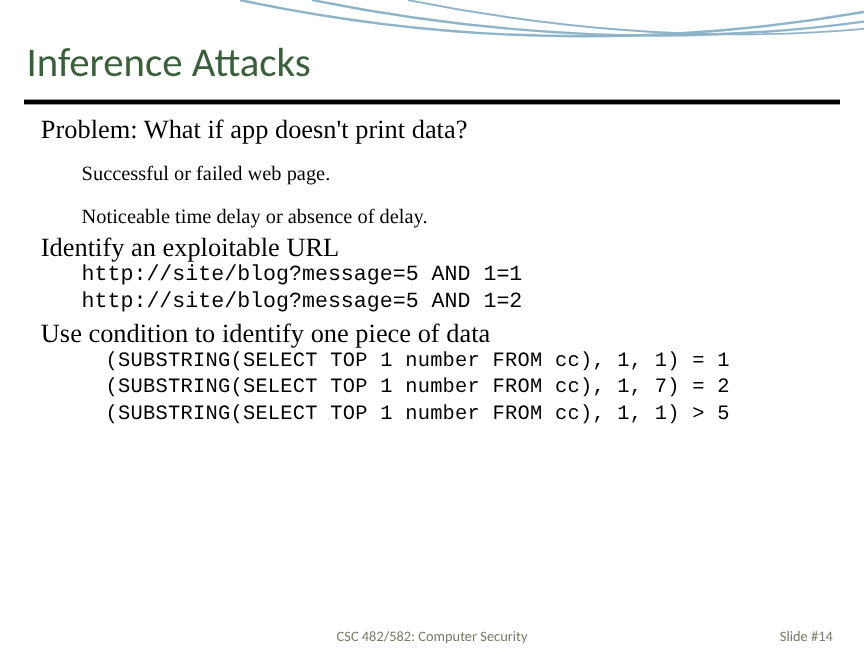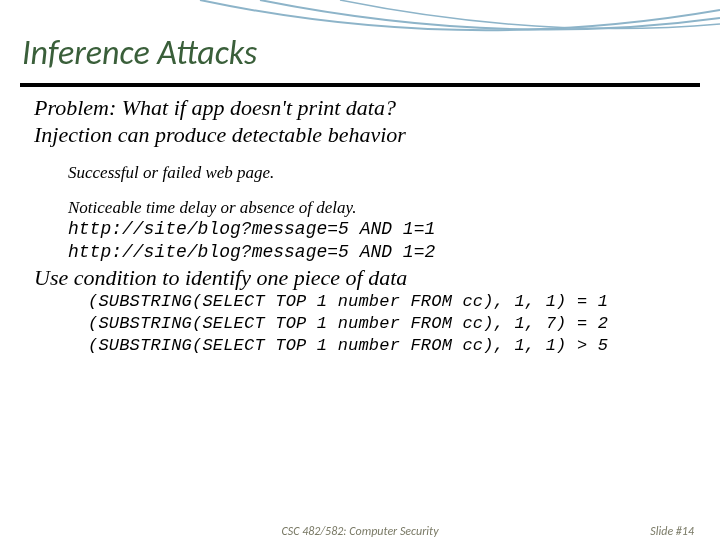--- a/index.html
+++ b/index.html
@@ -10,21 +10,20 @@
     font-family: Georgia, 'Times New Roman', serif;
     background: #fff;
     position: relative;
     overflow: hidden;
   }
   .slide {
     width: 720px;
     height: 540px;
     position: relative;
     box-sizing: border-box;
-    font-style: italic;
   }
   .top-curves {
     position: absolute;
     top: 0;
     right: 0;
     width: 720px;
     height: 60px;
     pointer-events: none;
   }
   .title {
@@ -99,24 +98,24 @@
     <path d="M 200 0 Q 460 55 720 10" stroke="#8db4c9" stroke-width="2" fill="none"></path>
     <path d="M 260 0 Q 500 48 720 18" stroke="#8db4c9" stroke-width="2" fill="none"></path>
     <path d="M 340 0 Q 540 40 720 24" stroke="#8db4c9" stroke-width="1.5" fill="none"></path>
   </svg>
 
   <div class="title">Inference Attacks</div>
   <hr class="title-rule">
 
   <div class="content">
     <div class="main-line">Problem: What if app doesn't print data?</div>
-    <div class="main-line">Injection can produce detectable behavior</div>
     <div class="sub-line">Successful or failed web page.</div>
     <div class="sub-line">Noticeable time delay or absence of delay.</div>
 
+    <div class="main-line">Identify an exploitable URL</div>
     <div class="mono">http://site/blog?message=5 AND 1=1</div>
     <div class="mono">http://site/blog?message=5 AND 1=2</div>
 
     <div class="main-line">Use condition to identify one piece of data</div>
     <div class="mono-small">(SUBSTRING(SELECT TOP 1 number FROM cc), 1, 1) = 1</div>
     <div class="mono-small">(SUBSTRING(SELECT TOP 1 number FROM cc), 1, 7) = 2</div>
     <div class="mono-small">(SUBSTRING(SELECT TOP 1 number FROM cc), 1, 1) &gt; 5</div>
   </div>
 
   <div class="footer">

